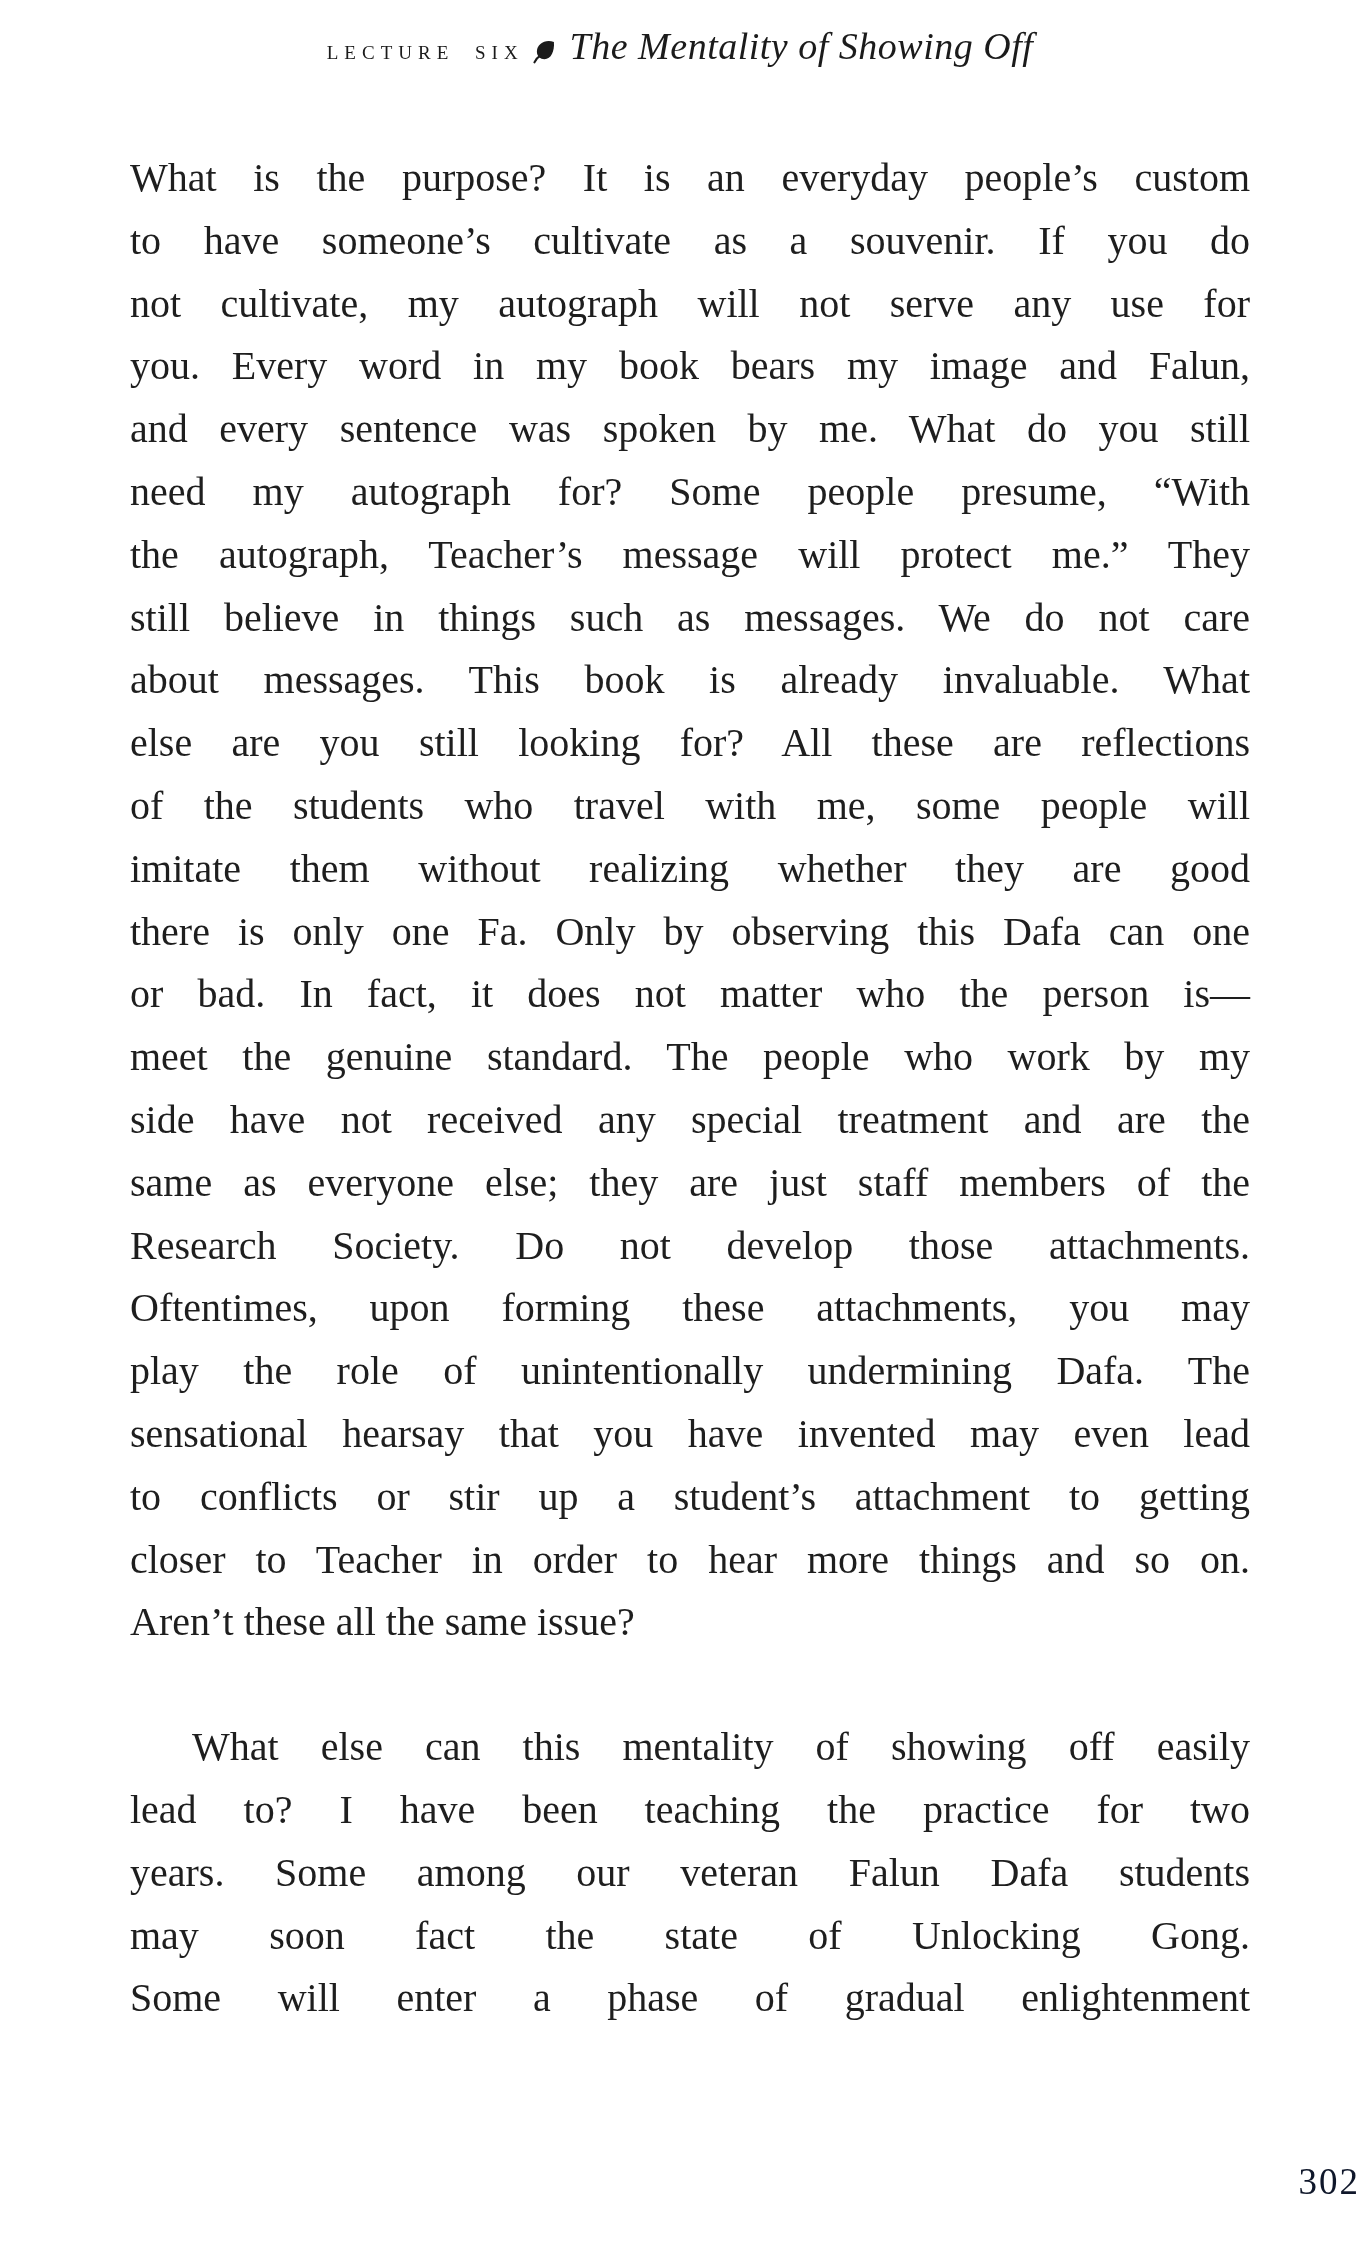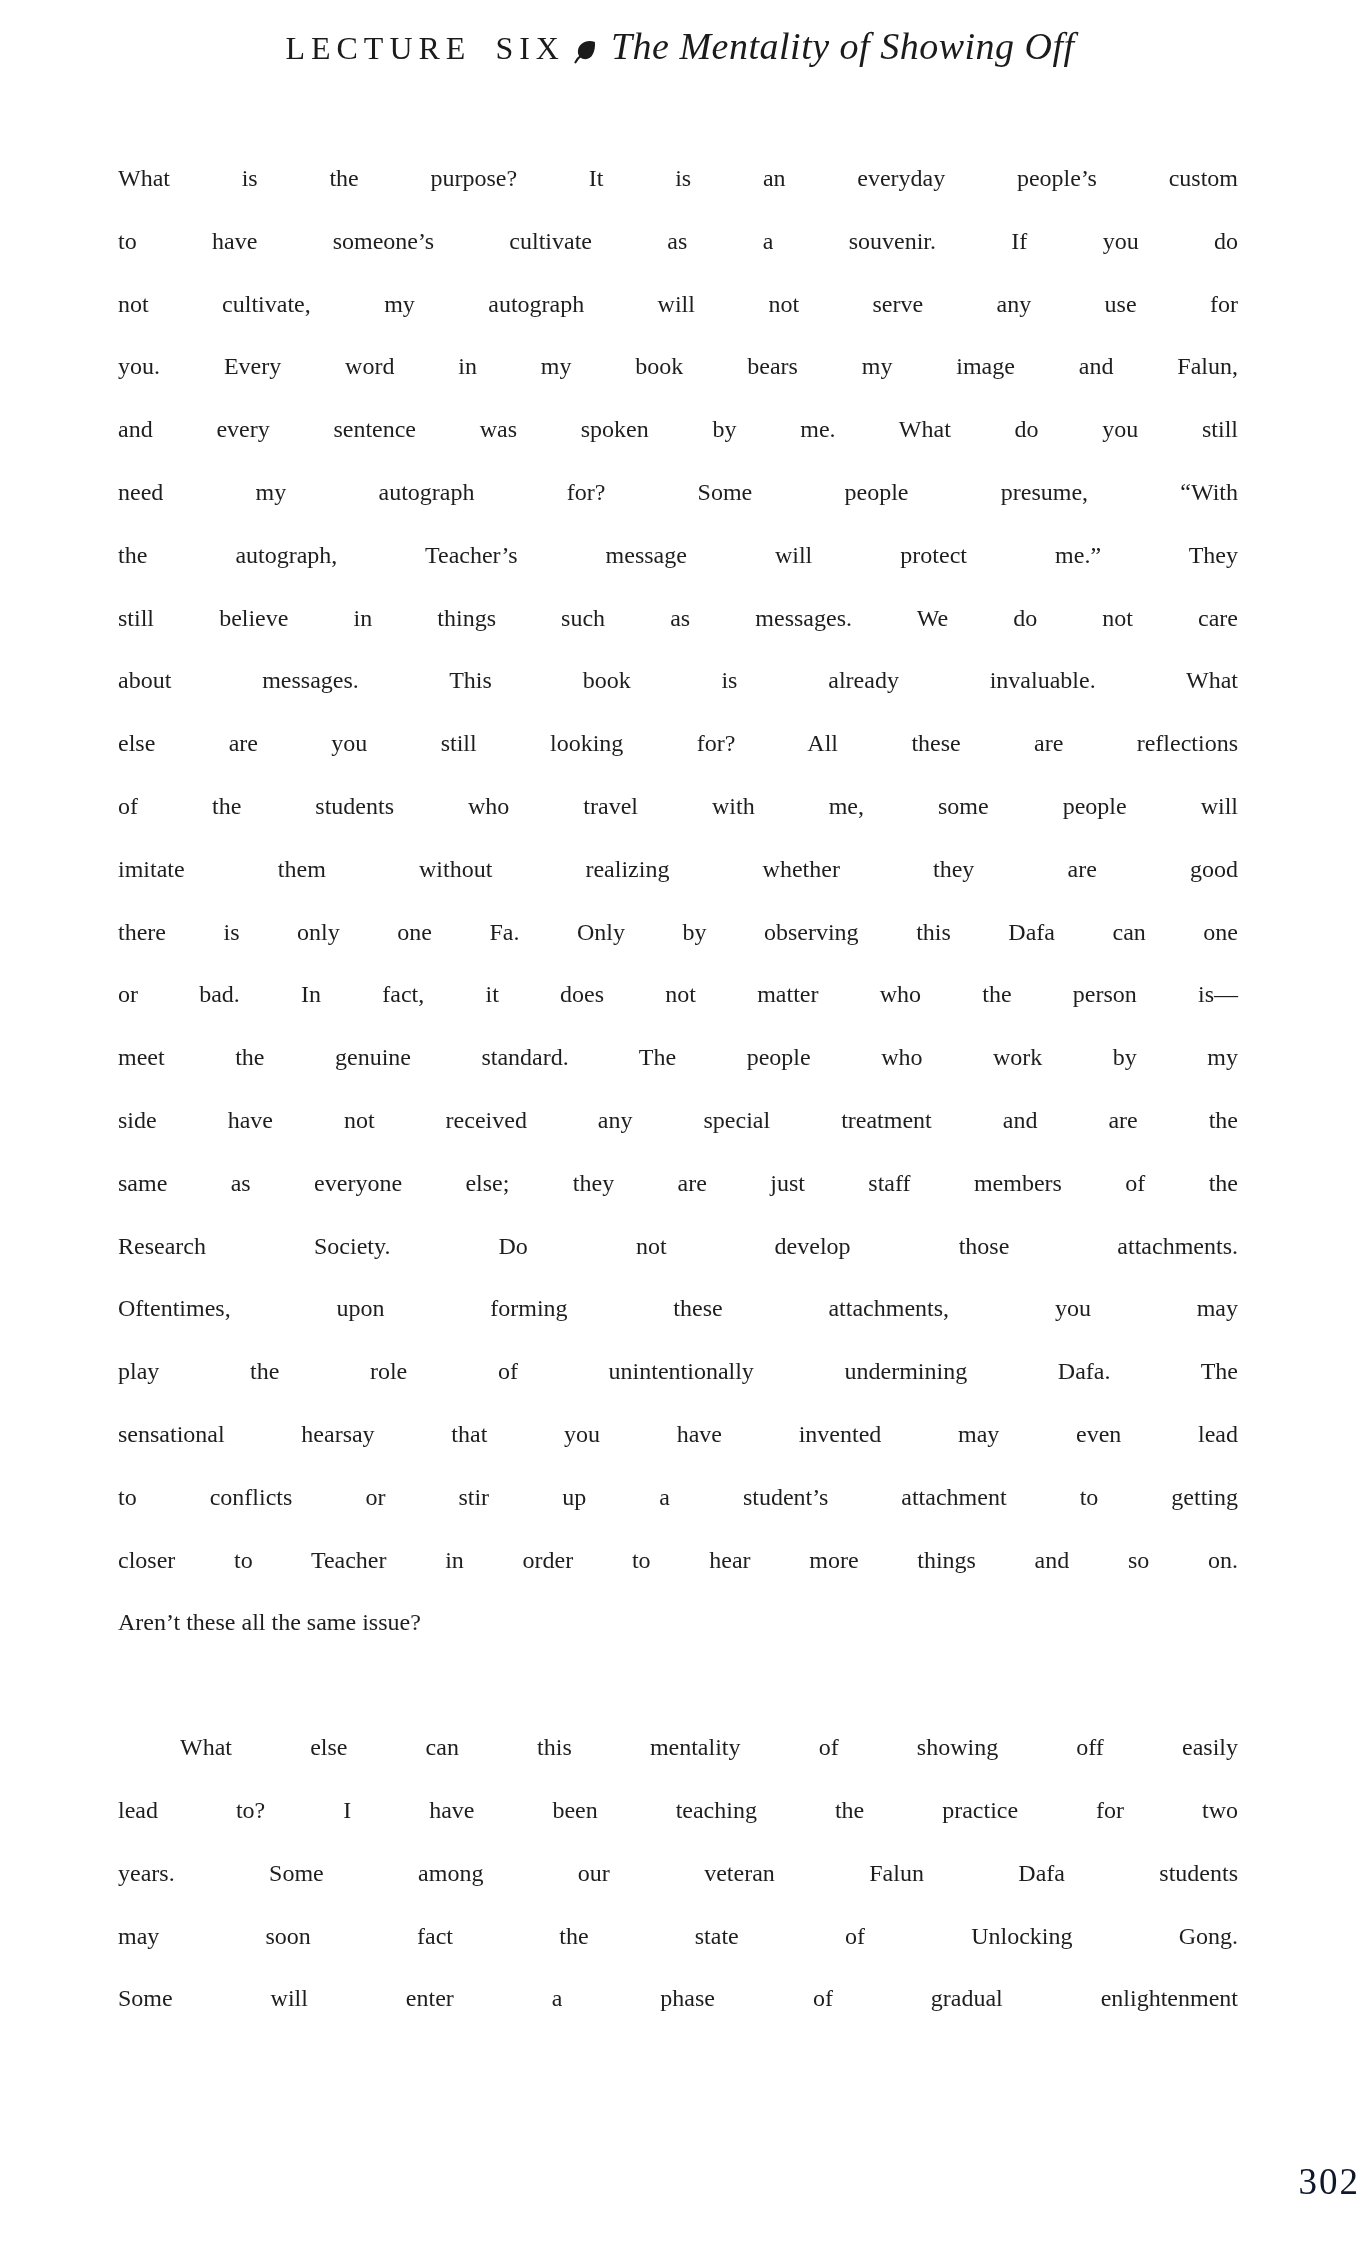--- a/index.html
+++ b/index.html
@@ -19,21 +19,21 @@
   
   .running-head {
     position: absolute;
     top: 24px;
     left: 0;
     width: 100%;
     text-align: center;
     white-space: nowrap;
   }
   .lecture-label {
-    font-size: 32px;
+    font-size: 19px;
     letter-spacing: 6px;
     word-spacing: 10px;
     color: #1b1b1b;
   }
   .fleuron {
     display: inline-block;
     width: 26px;
     height: 26px;
     margin: 0 12px 0 8px;
     vertical-align: -5px;
@@ -42,24 +42,24 @@
   .fleuron svg { width: 100%; height: 100%; display: block; }
   .chapter-title {
     font-style: italic;
     font-size: 38px;
     letter-spacing: 0.5px;
     color: #1b1b1b;
   }
   
   .text-block {
     position: absolute;
-    left: 118px;
+    left: 130px;
     top: 147px;
     width: 1120px;
-    font-size: 24px;
+    font-size: 40px;
     line-height: 62.8px;
     color: #1e1e1e;
   }
   .para { margin: 0; }
   .para.gap { margin-top: 62px; }
   .line {
     text-align: justify;
     text-align-last: justify;
     white-space: normal;
   }

